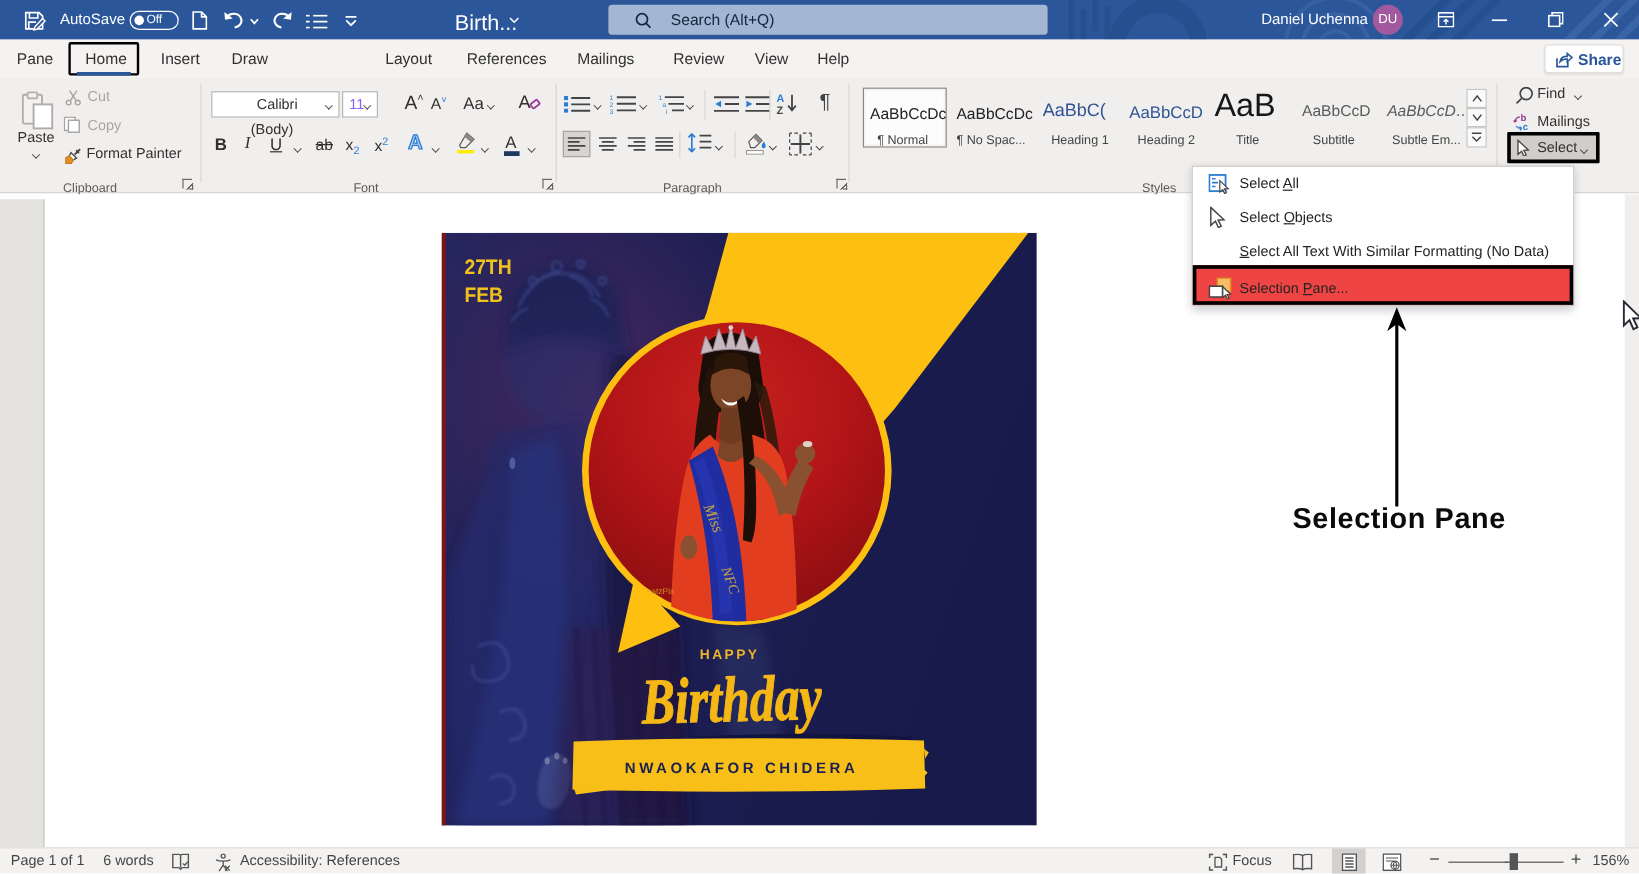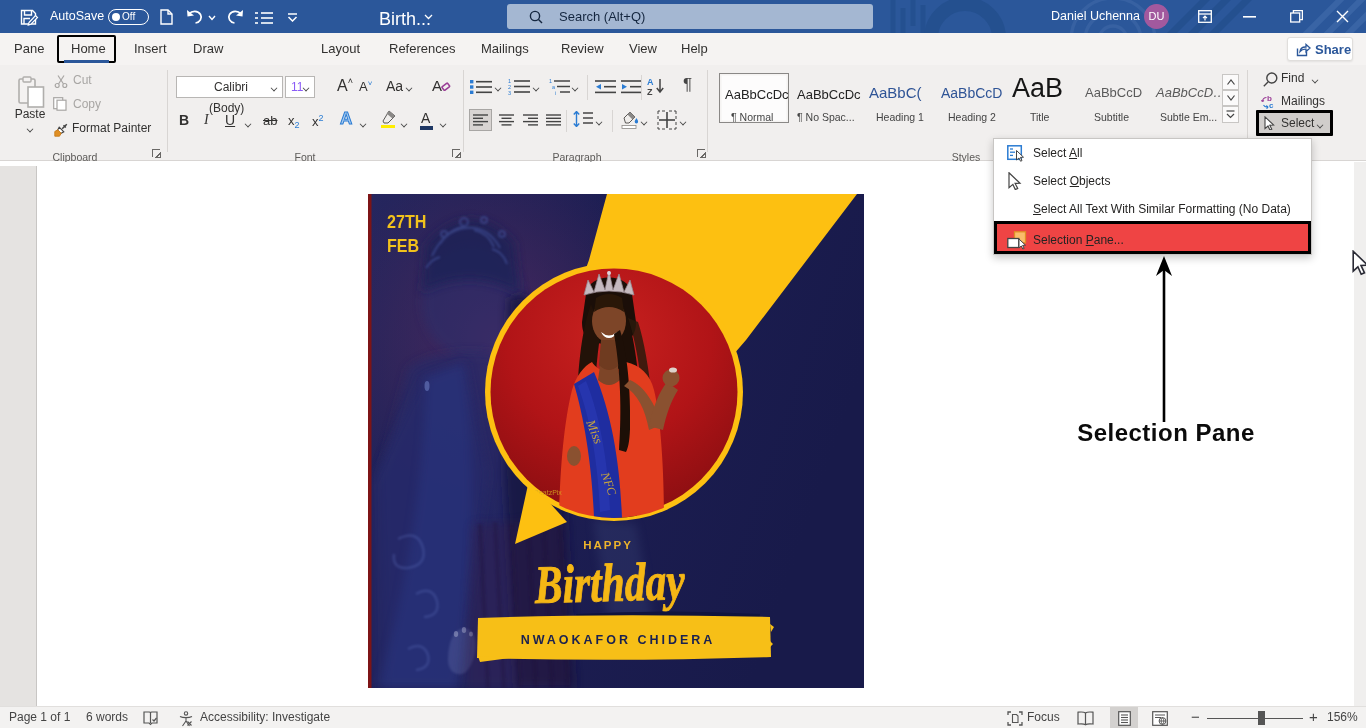--- a/index.html
+++ b/index.html
@@ -593,21 +593,21 @@
     <svg class="abs" style="left:143px;top:4px;" width="15" height="15" viewBox="0 0 15 15">
       <path d="M1 1 h5.3 a1.5 1.5 0 0 1 1.2 0.8 a1.5 1.5 0 0 1 1.2-0.8 H14 v11 H8.9 L7.5 13.4 L6.1 12 H1 Z" fill="none" stroke="#555" stroke-width="1.2"></path>
       <path d="M7.5 2 v10" stroke="#555" stroke-width="1.2"></path>
       <path d="M9.5 8.5 l1.5 1.5 2.5-3" fill="none" stroke="#555" stroke-width="1.2"></path>
     </svg>
     <svg class="abs" style="left:178px;top:4px;" width="16" height="16" viewBox="0 0 16 16">
       <circle cx="8" cy="2.4" r="1.7" fill="none" stroke="#555" stroke-width="1.1"></circle>
       <path d="M2 5.5 C5 7 11 7 14 5.5 M8 7 v3 M8 10 L4.5 15 M8 10 L11.5 15" fill="none" stroke="#555" stroke-width="1.1"></path>
       <path d="M9.5 10.5 l4 4 M13.5 10.5 l-4 4" stroke="#555" stroke-width="1.1"></path>
     </svg>
-    <div style="left:200px;">Accessibility: Investigate</div>
+    <div style="left:200px;">Accessibility: References</div>
     <svg class="abs" style="left:1007px;top:4px;" width="16" height="15" viewBox="0 0 16 15">
       <g stroke="#555" stroke-width="1.3" fill="none">
           <path d="M4 1 H1 V4 M12 1 h3 v3 M1 11 v3 h3 M15 11 v3 h-3"></path>
         </g>
       <path d="M5.5 3.5 h4 l1.5 1.5 v6.5 h-5.5 Z" fill="none" stroke="#555" stroke-width="1.1"></path>
     </svg>
     <div style="left:1027px;">Focus</div>
     <svg class="abs" style="left:1077px;top:4px;" width="17" height="15" viewBox="0 0 17 15">
       <path d="M8.5 2 C7 0.8 4.5 0.8 1 1.2 V13 c3.5-0.4 6-0.4 7.5 0.8 c1.5-1.2 4-1.2 7.5-0.8 V1.2 C12.5 0.8 10 0.8 8.5 2 Z M8.5 2 v11.8" fill="none" stroke="#555" stroke-width="1.2"></path>
     </svg>

